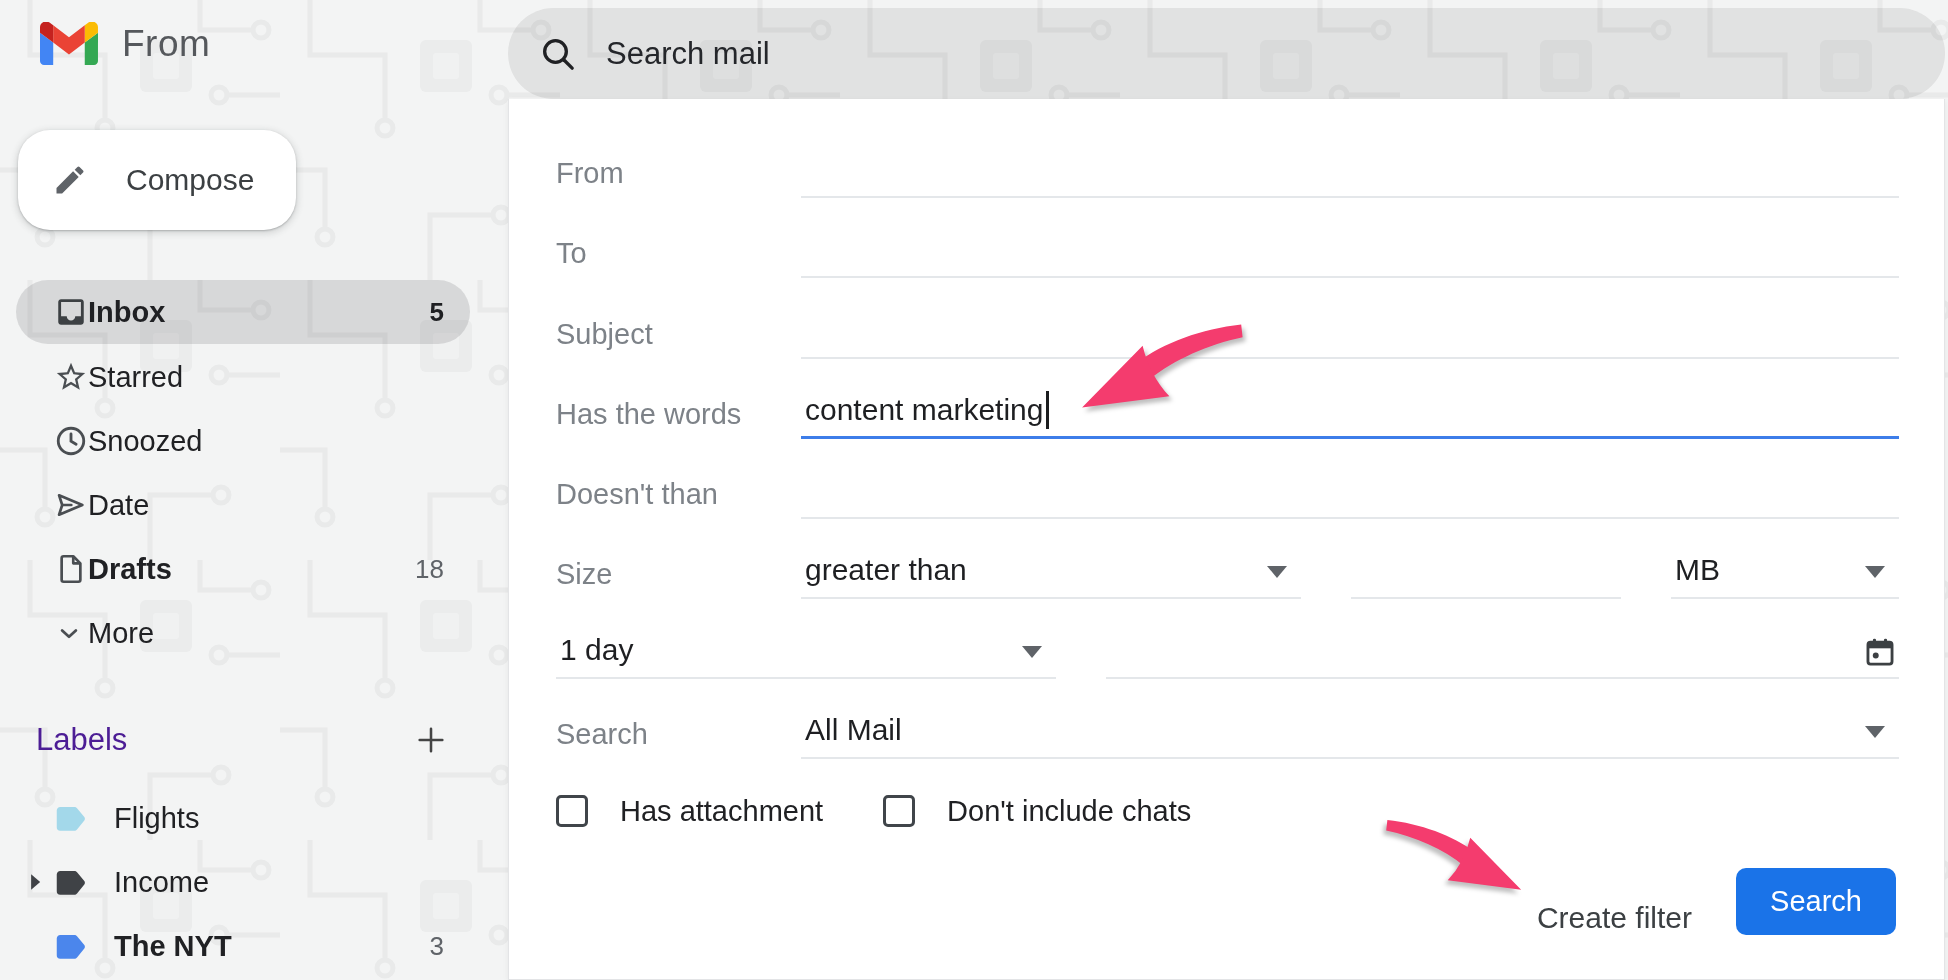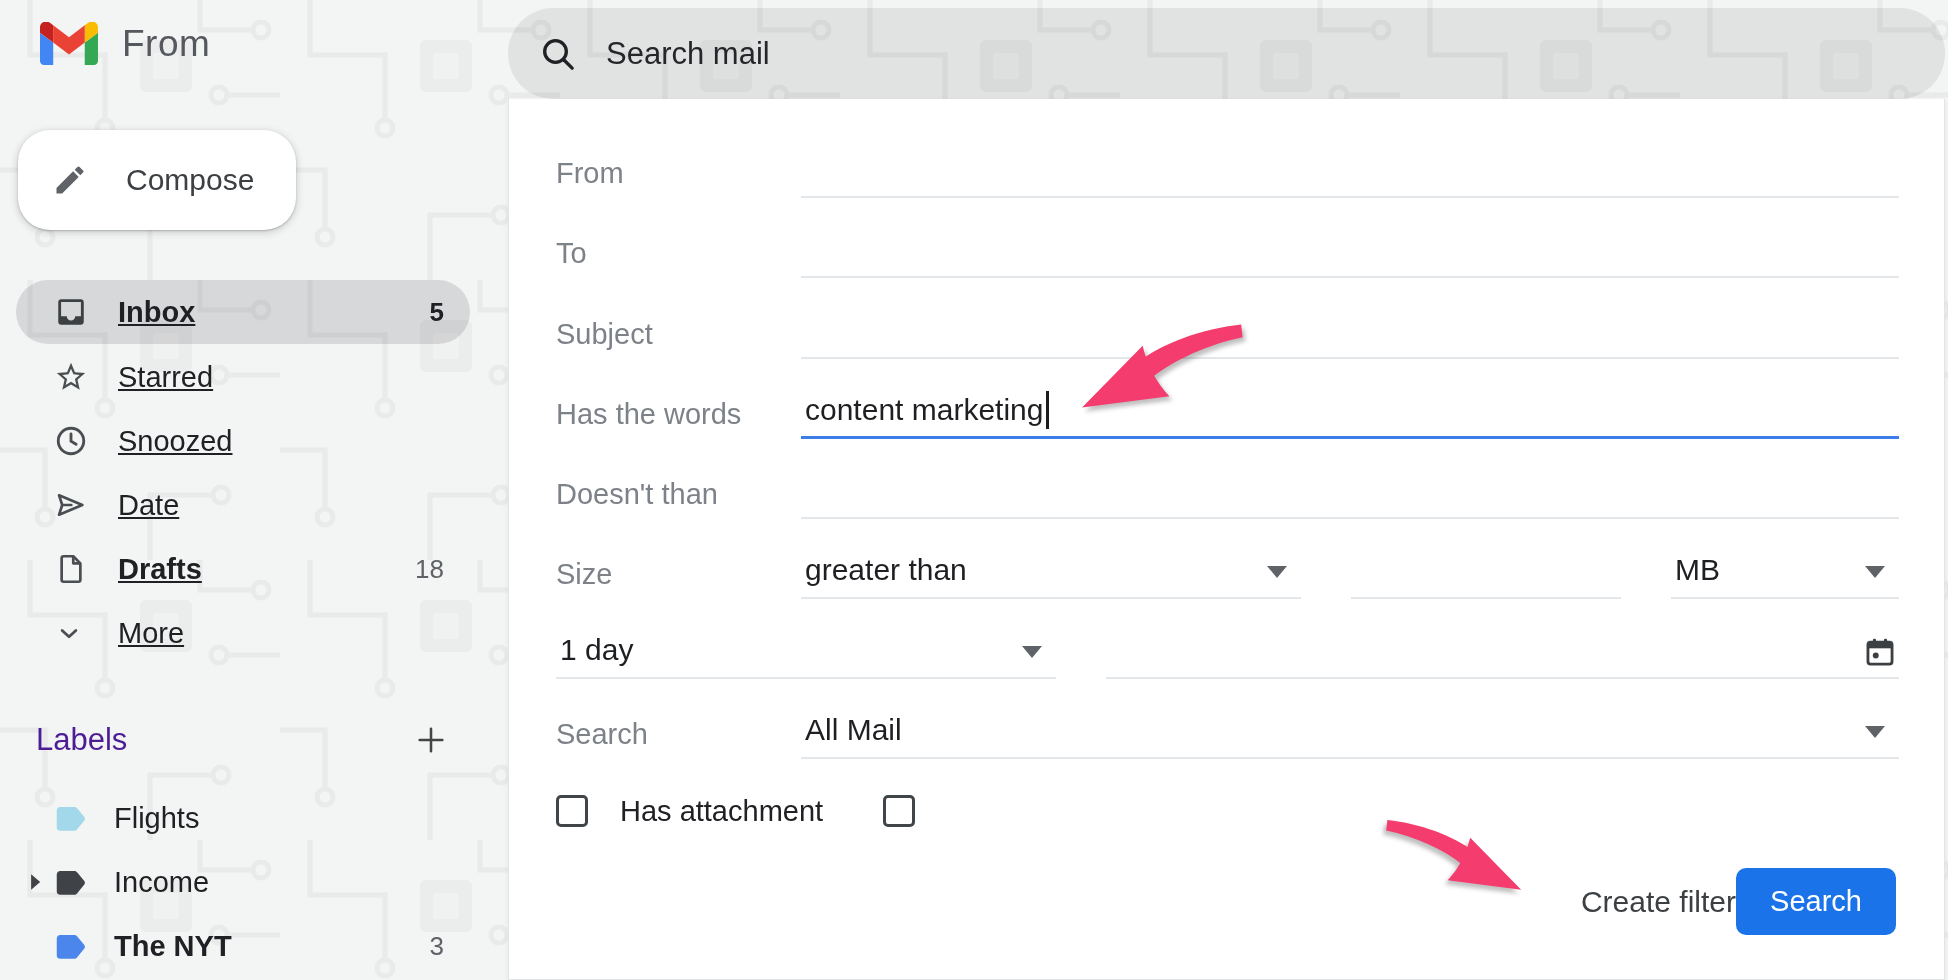--- a/index.html
+++ b/index.html
@@ -38,42 +38,42 @@
   .dd-arrow{
     position:absolute;right:14px;top:50%;margin-top:-5px;
     width:0;height:0;border-left:10px solid transparent;border-right:10px solid transparent;
     border-top:12px solid #5f6368;
   }
   .gap50{flex:0 0 50px;}
   .caret{display:inline-block;width:3px;height:38px;background:#1c1d1f;margin-left:3px;vertical-align:middle;}
   .cbrow{position:absolute;left:47px;right:45px;display:flex;align-items:center;}
   .cbox{width:32px;height:32px;border:3px solid #40454a;border-radius:5px;box-sizing:border-box;background:#fff;cursor:pointer;}
   .cblabel{font-size:29px;color:#202124;margin-left:32px;}
-  .actions{position:absolute;left:47px;right:48px;top:769px;height:67px;display:flex;justify-content:flex-end;align-items:center;}
+  .actions{position:absolute;left:47px;right:48px;top:769px;height:67px;display:flex;justify-content:flex-end;align-items:flex-end;gap:44px;}
   .create-filter{font-size:30px;font-weight:500;color:#3c4043;cursor:pointer;white-space:nowrap;}
   .search-btn{
     width:160px;height:67px;background:#1a73e8;border:none;border-radius:10px;
     color:#ffffff;font-size:29px;font-family:"Liberation Sans",sans-serif;cursor:pointer;
   }
   
   .sidebar{position:absolute;left:0;top:0;width:505px;height:980px;z-index:2;}
   .logo{position:absolute;left:40px;top:22px;display:flex;align-items:center;}
   .logo-text{margin-left:24px;font-size:37px;color:#55585c;letter-spacing:0.5px;}
   .compose{
     position:absolute;left:18px;top:130px;width:278px;height:100px;border-radius:32px;
     background:#ffffff;box-shadow:0 1px 2px rgba(60,64,67,.3),0 2px 6px 2px rgba(60,64,67,.15);
     display:flex;align-items:center;cursor:pointer;
   }
   .compose .txt{margin-left:38px;font-size:30px;font-weight:500;color:#3c4043;}
   .navitem{
     position:absolute;left:16px;width:454px;height:64px;border-radius:32px;
     display:flex;align-items:center;cursor:pointer;font-size:29px;color:#202124;
   }
   .navitem .nicon{width:34px;margin-left:38px;flex:0 0 auto;display:flex;}
-  .navitem .nlabel{margin-left:30px;flex:1 1 auto;text-decoration:underline;}
+  .navitem .nlabel{flex:1 1 auto;}
   .navitem .ncount{margin-right:26px;font-size:26px;color:#5f6368;}
   .navitem.active{background:rgba(32,33,36,0.13);}
   .navitem.active .nlabel,.navitem.active .ncount{font-weight:700;color:#1f2023;}
   .navitem.bold .nlabel{font-weight:700;}
   .labels-head{position:absolute;left:36px;top:714px;width:434px;height:52px;display:flex;align-items:center;}
   .labels-title{font-size:31px;color:#4c1d95;flex:1 1 auto;}
   .plus{margin-right:22px;cursor:pointer;display:flex;}
   .lblitem{
     position:absolute;left:16px;width:454px;height:60px;display:flex;align-items:center;
     cursor:pointer;font-size:29px;color:#202124;
@@ -329,20 +329,21 @@
     <div class="ffield fselect">
       <span>All Mail</span>
       <span class="dd-arrow"></span>
     </div>
   </div>
 
   <div class="cbrow" style="top:694px;height:36px;">
     <span class="cbox"></span>
     <span class="cblabel">Has attachment</span>
     <span class="cbox" style="margin-left:60px"></span>
+    <span class="cblabel">Don't include chats</span>
   </div>
 
   <div class="actions">
     <span class="create-filter">Create filter</span>
     <button class="search-btn">Search</button>
   </div>
 </div>
 
 <svg class="anno" style="left:1068px;top:317px" width="176" height="96" viewBox="0 0 250 135">
   <path fill="#f43c6e" d="M246 10 C 190 16 136 36 98 64 L 116 88 C 150 60 200 38 248 28 Z"></path>

